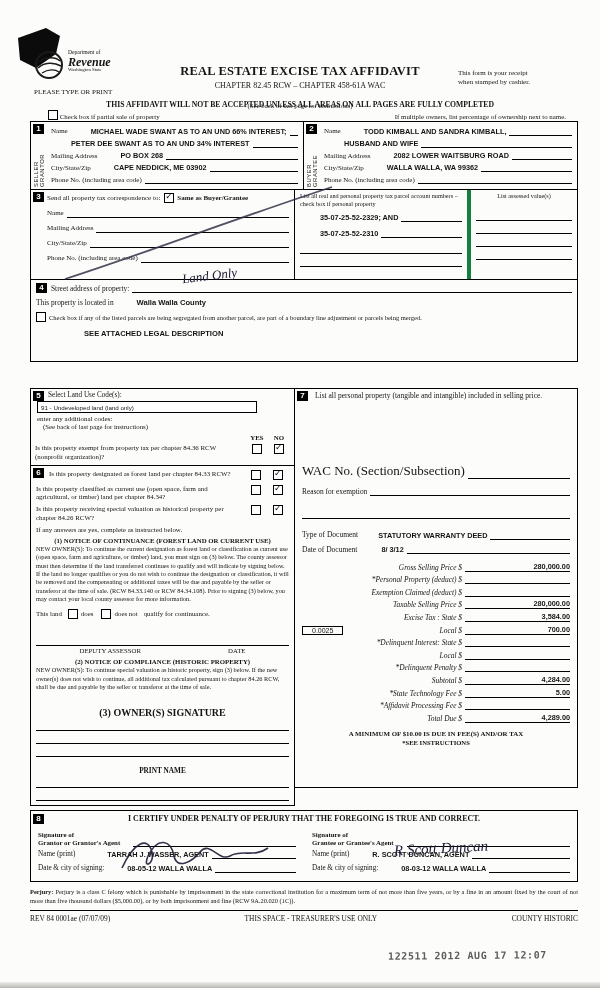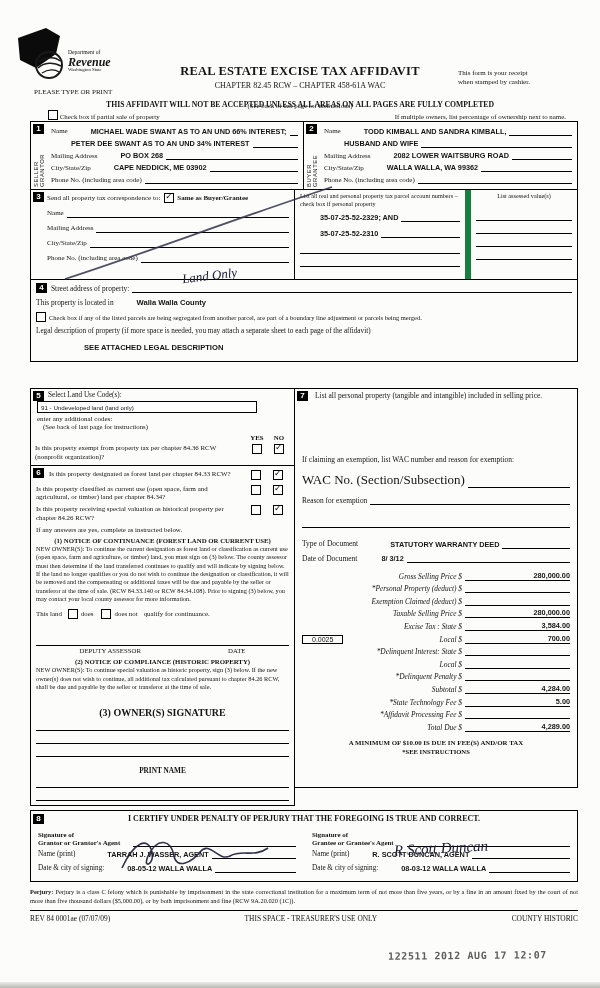--- a/index.html
+++ b/index.html
@@ -19,21 +19,21 @@
   .badge{display:inline-block;background:#000;color:#fff;font-family:"Liberation Sans",sans-serif;
          font-size:8px;font-weight:bold;width:11px;height:10px;line-height:10px;text-align:center;}
   .form{position:absolute;left:30px;top:121px;width:548px;}
   .row{display:flex;align-items:stretch;}
   .pbox{width:50%;border:1px solid #000;box-sizing:border-box;position:relative;padding:2px 5px 2px 20px;height:69px;}
   .pbox.right{border-left:none;}
   .vlabel{position:absolute;left:2px;top:13px;bottom:2px;width:15px;display:flex;}
   .vword{writing-mode:vertical-rl;transform:rotate(180deg);font-size:5.8px;letter-spacing:.6px;font-family:"Liberation Sans",sans-serif;}
   .s3left{width:265px;border:1px solid #000;border-top:none;box-sizing:border-box;position:relative;padding:2px 5px 2px 16px;height:90px;}
   .s3right{flex:1;border:1px solid #000;border-top:none;border-left:none;box-sizing:border-box;display:flex;height:90px;}
-  .parcels{flex:1;border-right:6px solid #15803d;padding:2px 5px;}
+  .parcels{flex:1;border-right:4px solid #15803d;padding:2px 5px;}
   .assessed{width:96px;padding:2px 5px;}
   .hdr6{font-size:6.2px;line-height:1.25;}
   .sec4{border:1px solid #000;border-top:none;box-sizing:border-box;position:relative;padding:3px 5px 4px 5px;height:82px;}
   .gap{height:26px;}
   .colL{width:265px;display:flex;flex-direction:column;}
   .sec5{border:1px solid #000;box-sizing:border-box;position:relative;padding:2px 4px;height:78px;}
   .sec6{border:1px solid #000;border-top:none;box-sizing:border-box;position:relative;padding:2px 5px 4px 5px;flex:1;}
   .sec7{flex:1;border:1px solid #000;border-left:none;box-sizing:border-box;position:relative;padding:2px 7px;height:400px;align-self:flex-start;}
   .qrow{display:flex;margin-top:3px;font-size:6.9px;line-height:1.25;}
   .qtext{flex:1;padding-right:4px;}
@@ -231,23 +231,20 @@
         <span class="fill"></span>
       </div>
       <div class="frow" style="margin-top:5px;font-size:7.4px">
         <span class="lbl">This property is located in</span>
         <span class="val" style="margin-left:3px;font-size:7.6px">Walla Walla County</span>
       </div>
       <div class="frow" style="margin-top:5px;font-size:6.5px">
         <span class="cb" style="margin-right:3px"></span>
         <span>Check box if any of the listed parcels are being segregated from another parcel, are part of a boundary line adjustment or parcels being merged.</span>
       </div>
-      <div class="frow" style="margin-top:5px;font-size:7.2px">
-        <span>Legal description of property (if more space is needed, you may attach a separate sheet to each page of the affidavit)</span>
-      </div>
       <div class="val" style="margin:7px 0 0 28px;font-size:7.6px">SEE ATTACHED LEGAL DESCRIPTION</div>
     </div>
 
     <div class="gap"></div>
 
     <div class="row">
       <div class="colL">
 
         <div class="sec5">
           <span class="badge abs" style="left:2px;top:2px">5</span>
@@ -309,34 +306,33 @@
           <div class="ntitle" style="font-size:7.3px;margin-top:9px">PRINT NAME</div>
           <div class="line"></div>
           <div class="line"></div>
         </div>
       </div>
 
       <div class="sec7">
         <span class="badge abs" style="left:2px;top:2px">7</span>
         <div style="font-size:7.5px;margin-left:13px;width:232px;line-height:1.3">List all personal property (tangible and intangible) included in selling price.</div>
         <div style="height:54px"></div>
-        <div style="font-size:7.5px">If claiming an exemption, list WAC number and reason for exemption:</div>
         <div class="frow" style="margin-top:8px;font-size:13px">
             <span class="lbl">WAC No. (Section/Subsection)</span>
             <span class="fill"></span>
           </div>
         <div class="frow" style="margin-top:8px;font-size:7.4px">
             <span class="lbl">Reason for exemption</span>
             <span class="fill"></span>
           </div>
         <div class="line" style="margin-top:10px"></div>
         <div style="height:8px"></div>
         <div class="frow" style="font-size:7.5px">
             <span class="lbl">Type of Document</span>
-          <span class="val" style="margin-left:12px">STATUTORY WARRANTY DEED</span>
+          <span class="val" style="margin-left:0">STATUTORY WARRANTY DEED</span>
             <span class="fill"></span>
           </div>
         <div class="frow" style="font-size:7.5px;margin-top:5px">
             <span class="lbl">Date of Document</span>
           <span class="val" style="margin-left:4px">8/ 3/12</span>
             <span class="fill"></span>
           </div>
         <div style="height:5px"></div>
 
         <div class="feerow">

